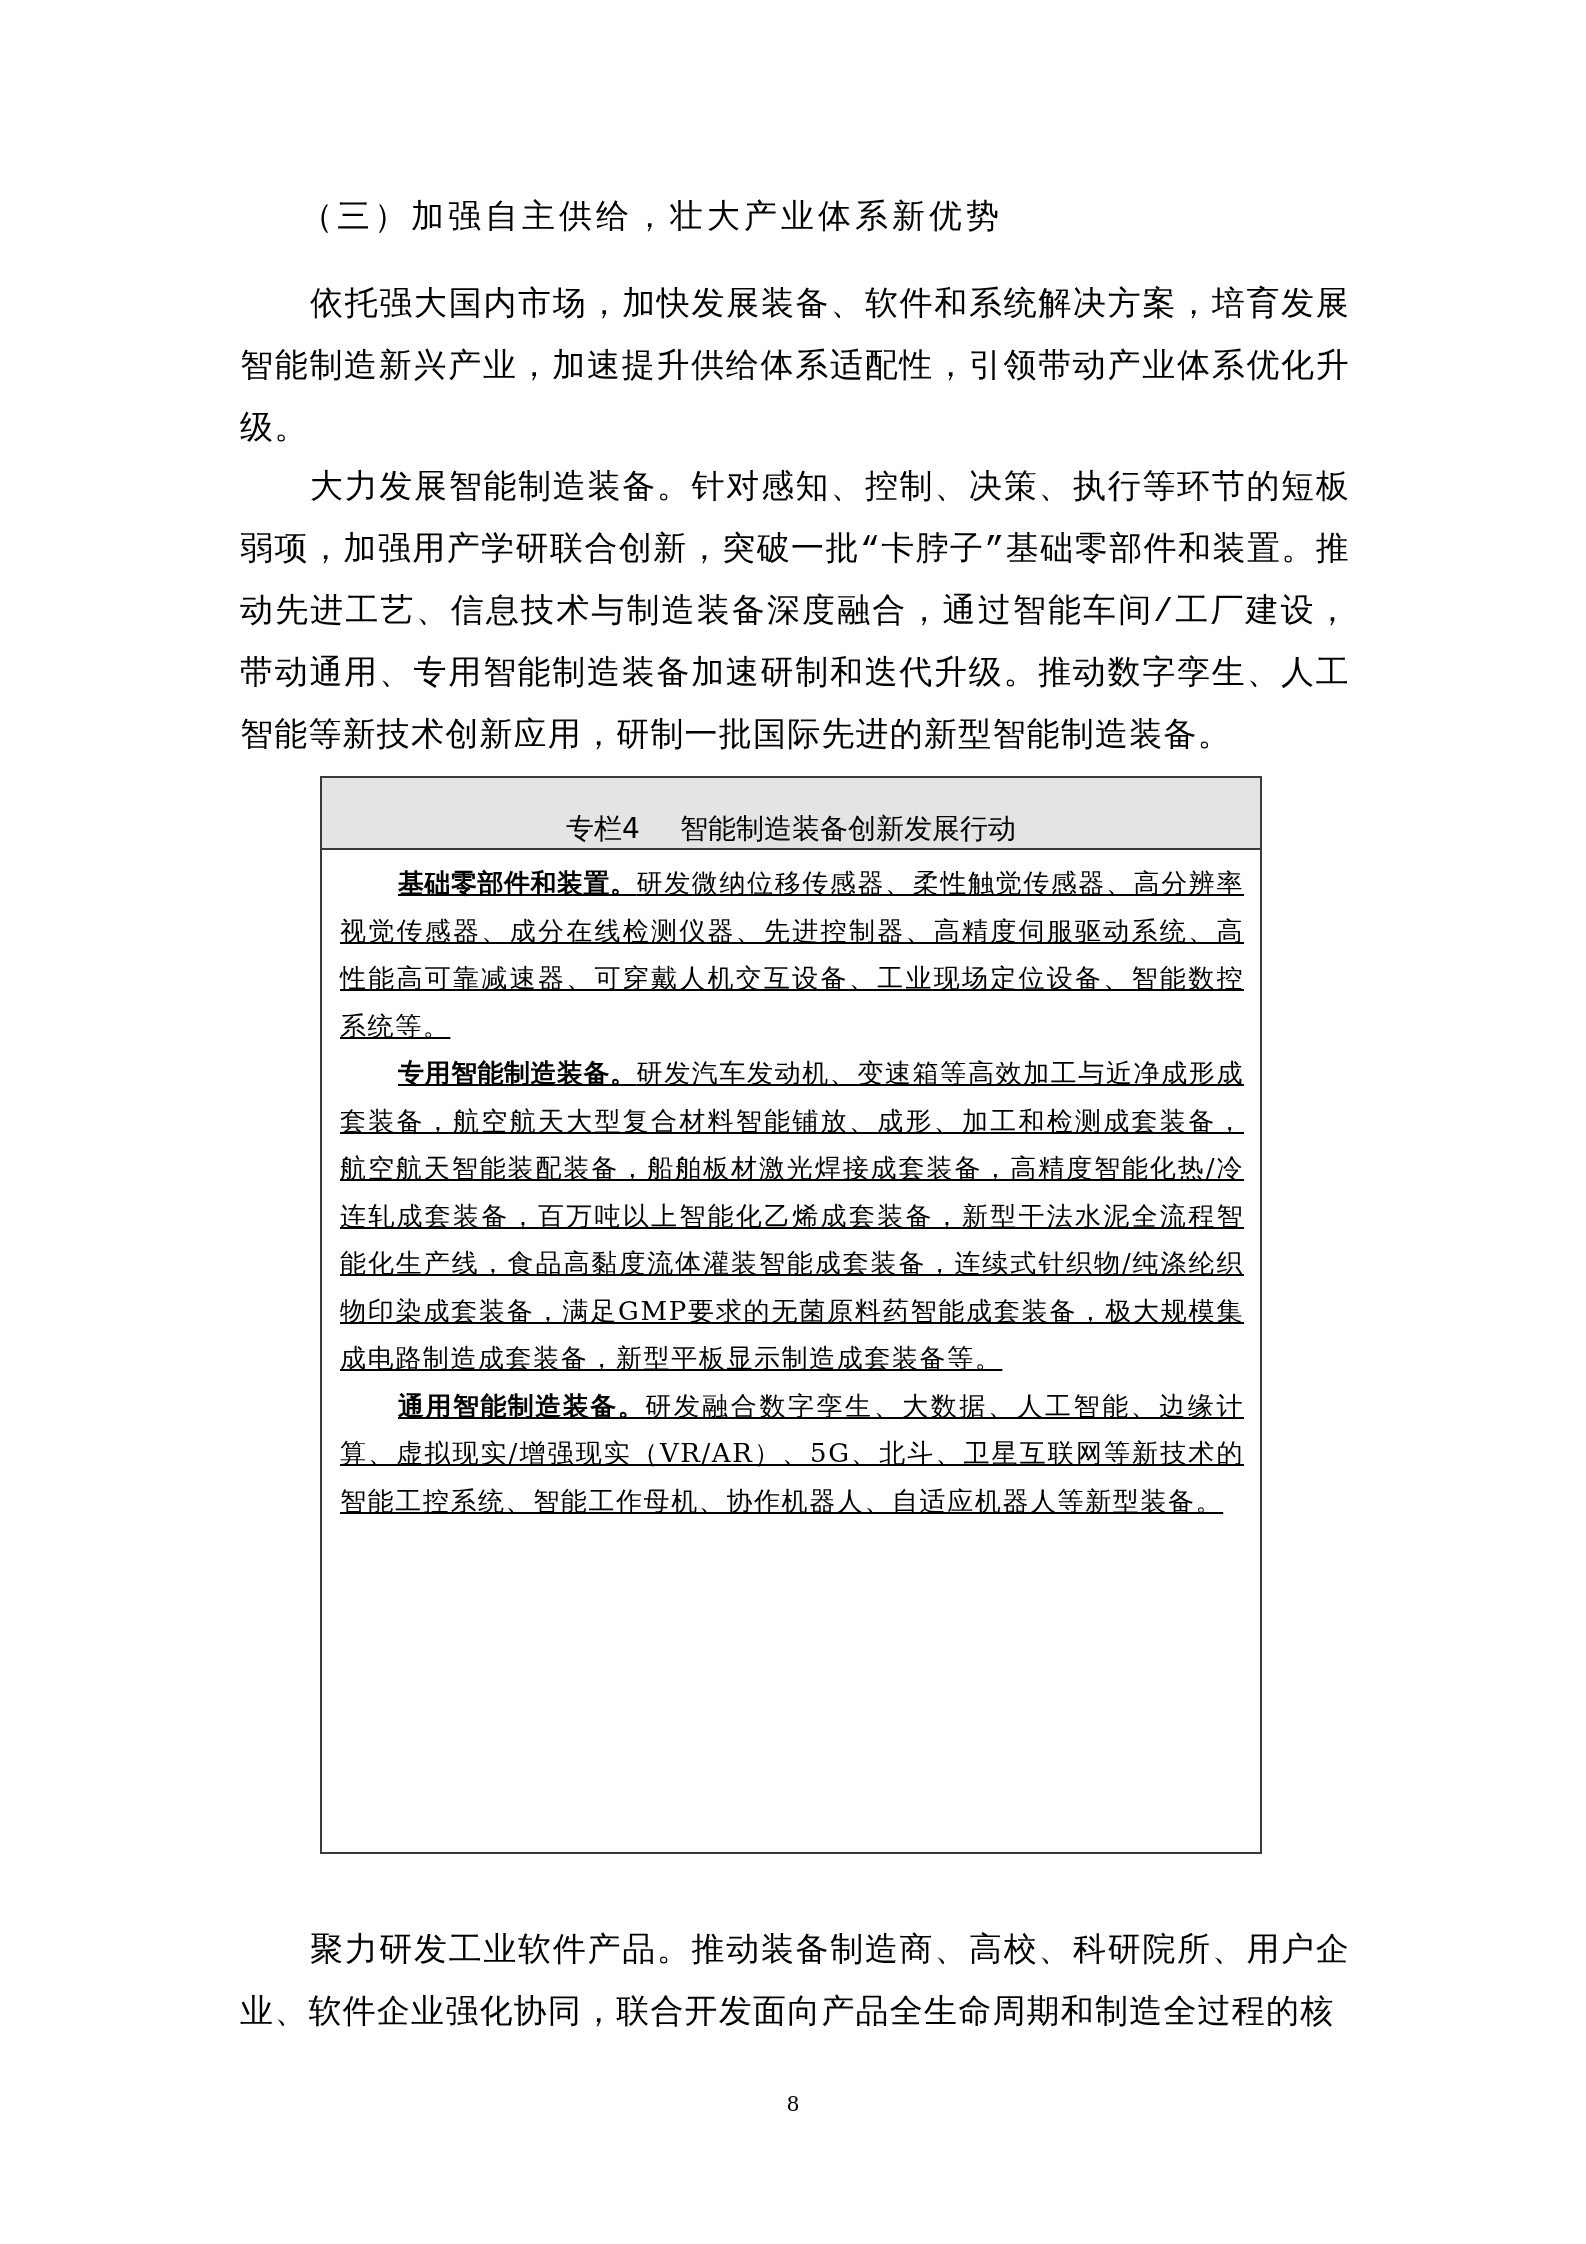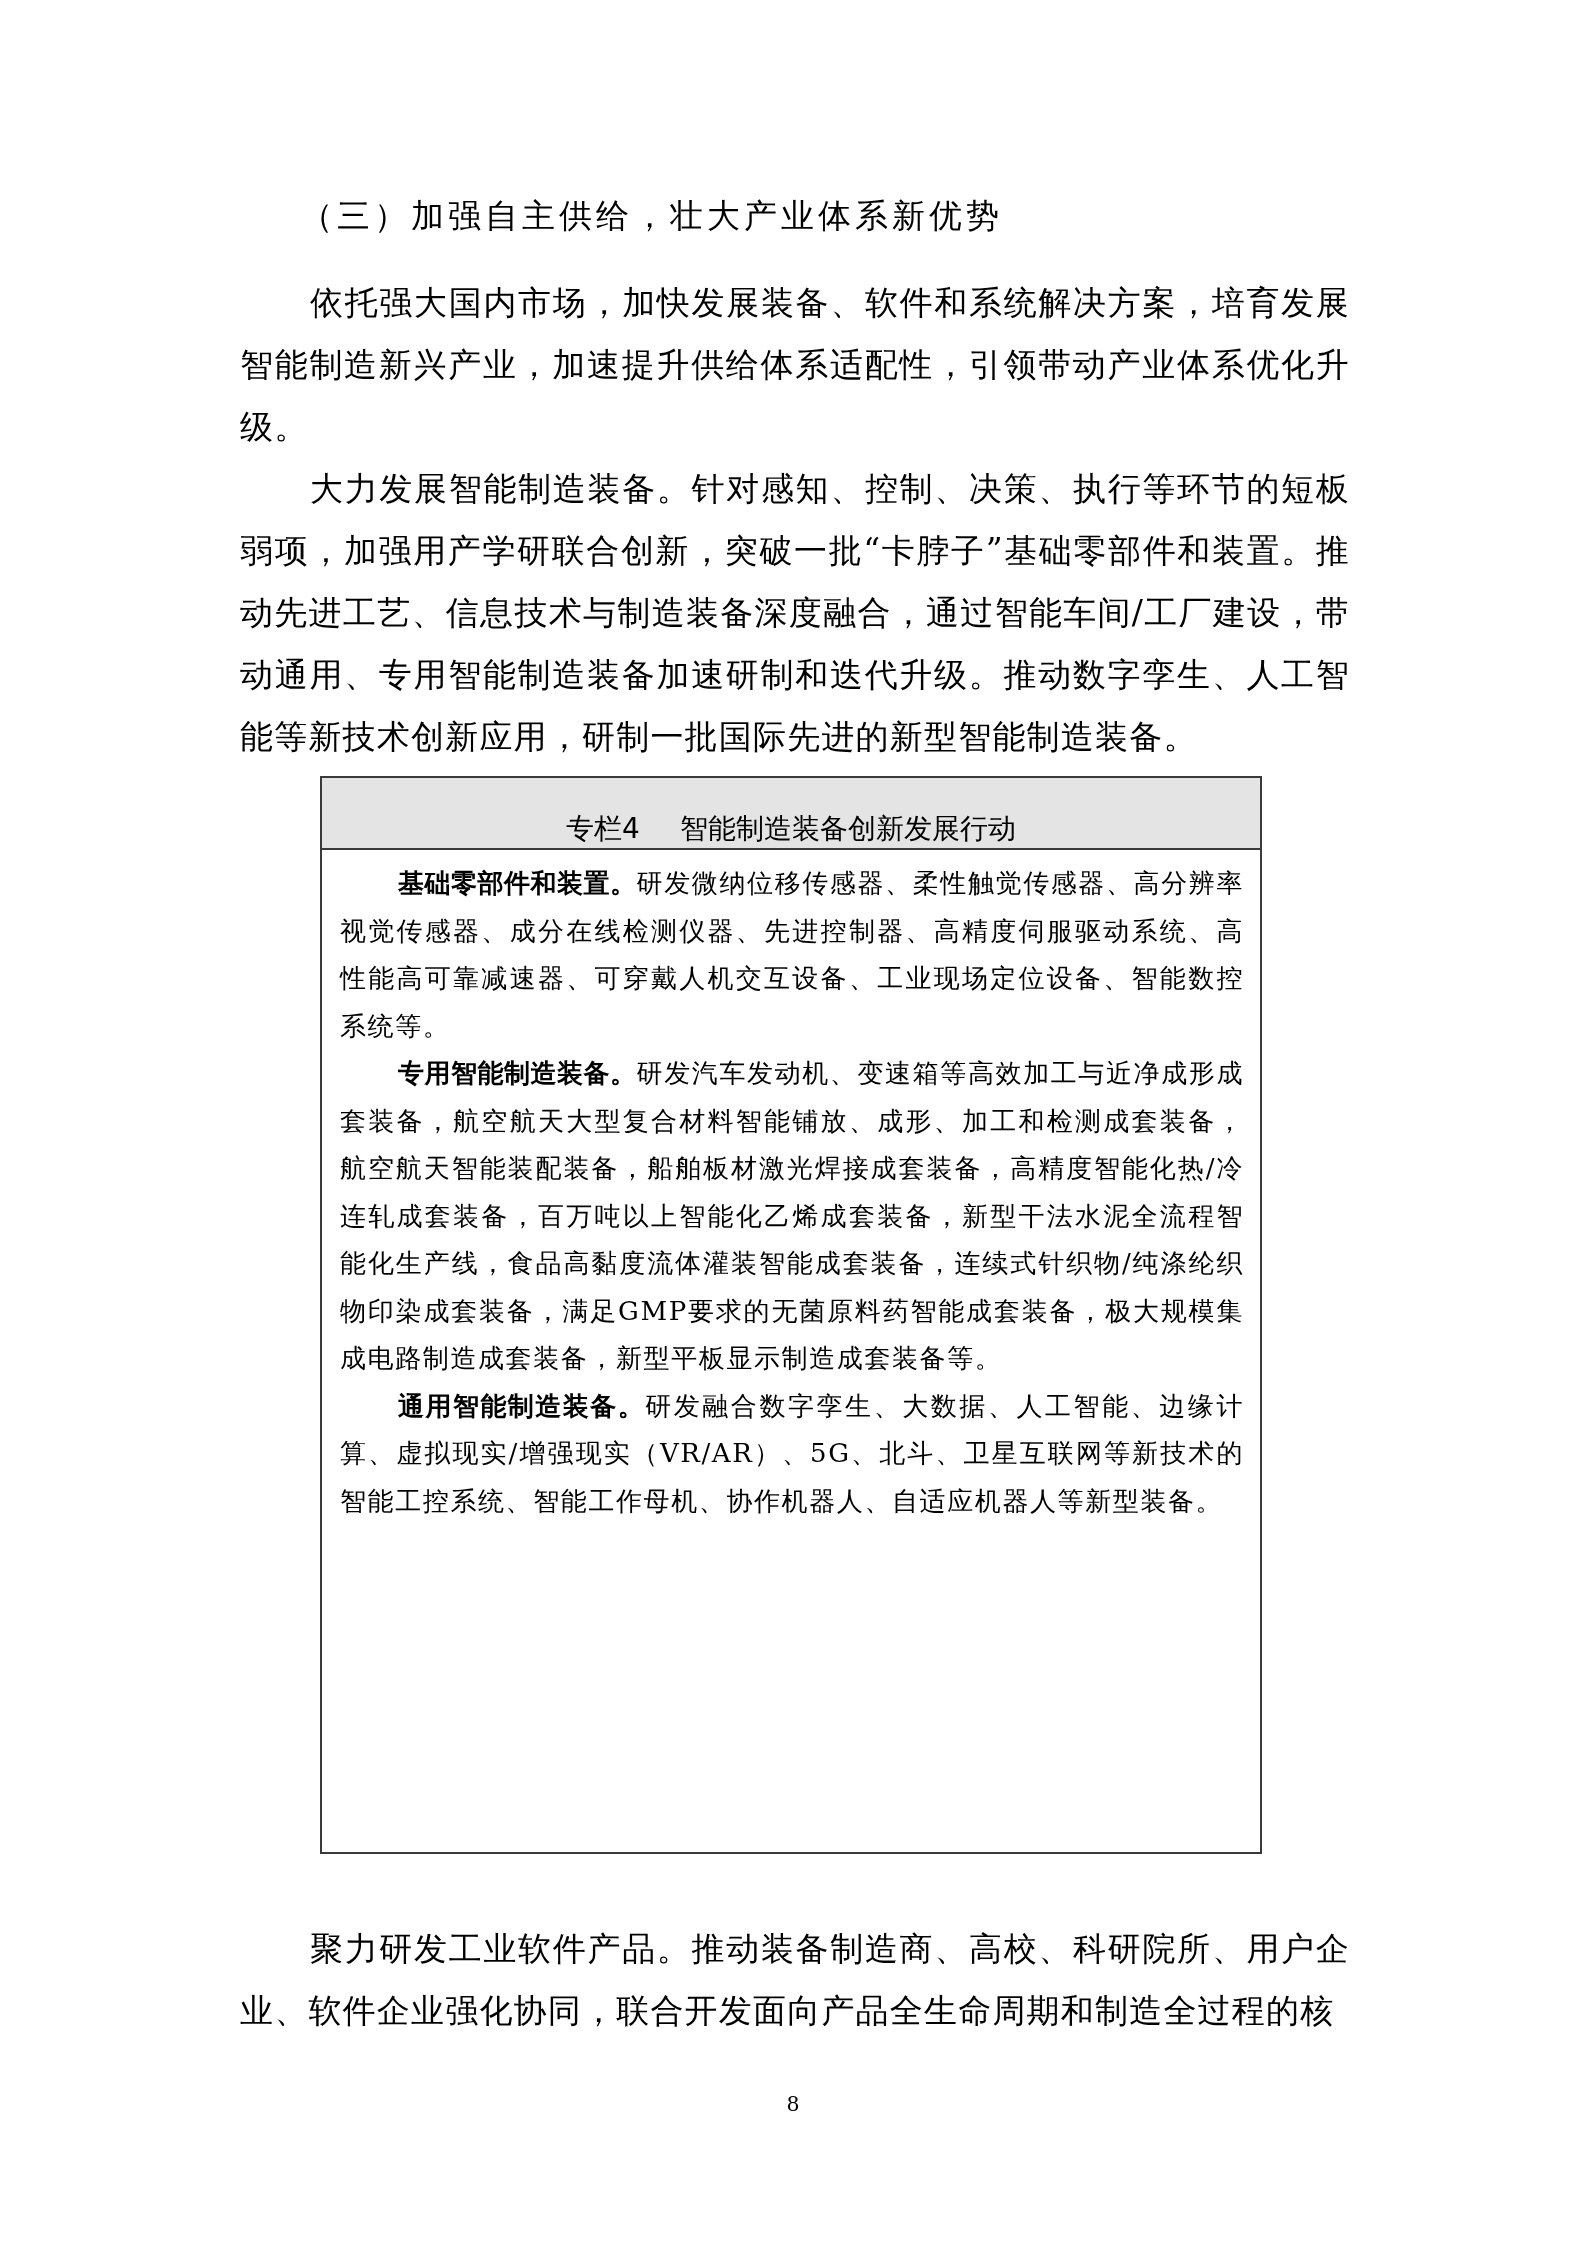--- a/index.html
+++ b/index.html
@@ -24,38 +24,38 @@
     .box-header {
       height: 70px; background: #e4e4e4; border-bottom: 2px solid #3a3a3a;
       display: flex; align-items: flex-end; justify-content: center;
       font-family: "DejaVu Sans", "Liberation Sans", sans-serif; font-size: 28px; gap: 12px;
     }
     .box-header .num { margin-right: 28px; }
     .box-body { padding: 10px 16px 0 18px; }
     .box-para {
       font-family: "DejaVu Serif", "Liberation Serif", serif;
       font-size: 26px; line-height: 47.5px; margin: 0 0 0 0;
-      text-indent: 58px; text-align: justify; letter-spacing: 1.6px;
+      text-indent: 58px; text-align: justify; letter-spacing: 1.6px; text-decoration: underline;
     }
     .box-para b { font-family: "DejaVu Sans", "Liberation Sans", sans-serif; font-weight: bold; letter-spacing: 0.5px; }
     .page-number {
       position: absolute; left: 0; width: 1586px; top: 2090px; text-align: center;
       font-family: "Liberation Serif", serif; font-size: 24px;
     }
   </style>
 </head>
 <body>
 
 <div class="page">
 
   <h3 class="heading">（三）加强自主供给，壮大产业体系新优势</h3>
 
   <p class="body-text indent" style="top:272px;">依托强大国内市场，加快发展装备、软件和系统解决方案，培育发展智能制造新兴产业，加速提升供给体系适配性，引领带动产业体系优化升级。</p>
 
-  <p class="body-text indent" style="top:458px;">大力发展智能制造装备。针对感知、控制、决策、执行等环节的短板弱项，加强用产学研联合创新，突破一批“卡脖子”基础零部件和装置。推动先进工艺、信息技术与制造装备深度融合，通过智能车间/工厂建设，带动通用、专用智能制造装备加速研制和迭代升级。推动数字孪生、人工智能等新技术创新应用，研制一批国际先进的新型智能制造装备。</p>
+  <p class="body-text indent" style="top:458px;font-family:Liberation Mono, monospace;">大力发展智能制造装备。针对感知、控制、决策、执行等环节的短板弱项，加强用产学研联合创新，突破一批“卡脖子”基础零部件和装置。推动先进工艺、信息技术与制造装备深度融合，通过智能车间/工厂建设，带动通用、专用智能制造装备加速研制和迭代升级。推动数字孪生、人工智能等新技术创新应用，研制一批国际先进的新型智能制造装备。</p>
 
   <div class="box">
     <div class="box-header">
       <span class="num">专栏4</span>
       <span>智能制造装备创新发展行动</span>
     </div>
     <div class="box-body">
       <p class="box-para"><b>基础零部件和装置。</b><span>研发微纳位移传感器、柔性触觉传感器、高分辨率视觉传感器、成分在线检测仪器、先进控制器、高精度伺服驱动系统、高性能高可靠减速器、可穿戴人机交互设备、工业现场定位设备、智能数控系统等。</span></p>
       <p class="box-para"><b>专用智能制造装备。</b><span>研发汽车发动机、变速箱等高效加工与近净成形成套装备，航空航天大型复合材料智能铺放、成形、加工和检测成套装备，航空航天智能装配装备，船舶板材激光焊接成套装备，高精度智能化热/冷连轧成套装备，百万吨以上智能化乙烯成套装备，新型干法水泥全流程智能化生产线，食品高黏度流体灌装智能成套装备，连续式针织物/纯涤纶织物印染成套装备，满足GMP要求的无菌原料药智能成套装备，极大规模集成电路制造成套装备，新型平板显示制造成套装备等。</span></p>
       <p class="box-para"><b>通用智能制造装备。</b><span>研发融合数字孪生、大数据、人工智能、边缘计算、虚拟现实/增强现实（VR/AR）、5G、北斗、卫星互联网等新技术的智能工控系统、智能工作母机、协作机器人、自适应机器人等新型装备。</span></p>

